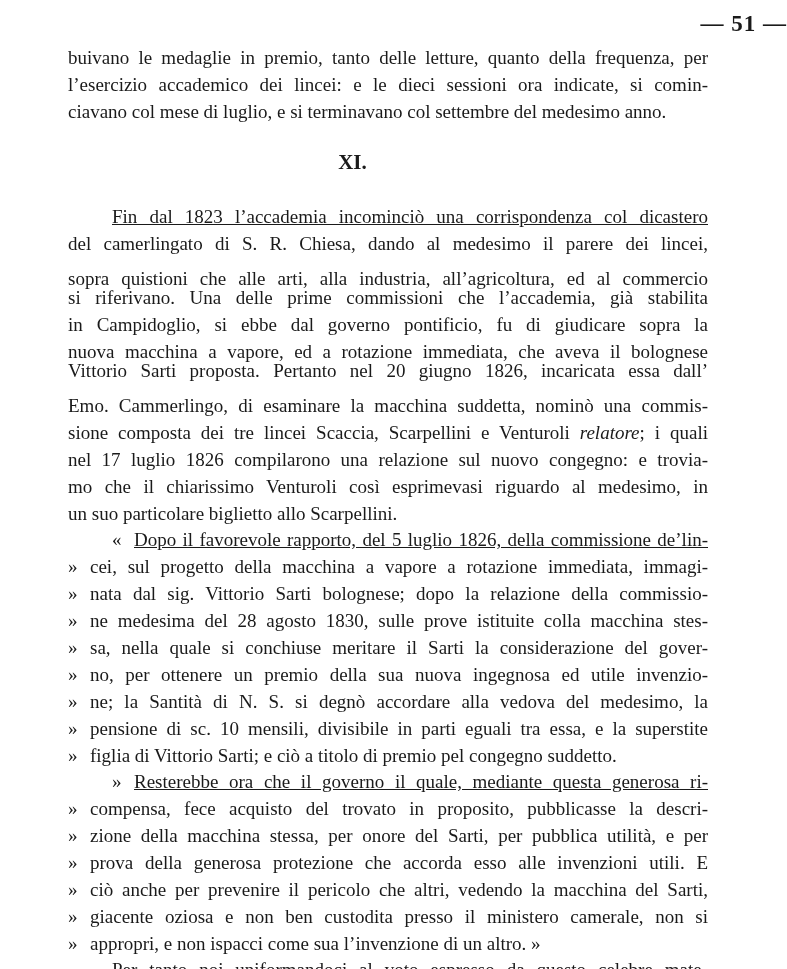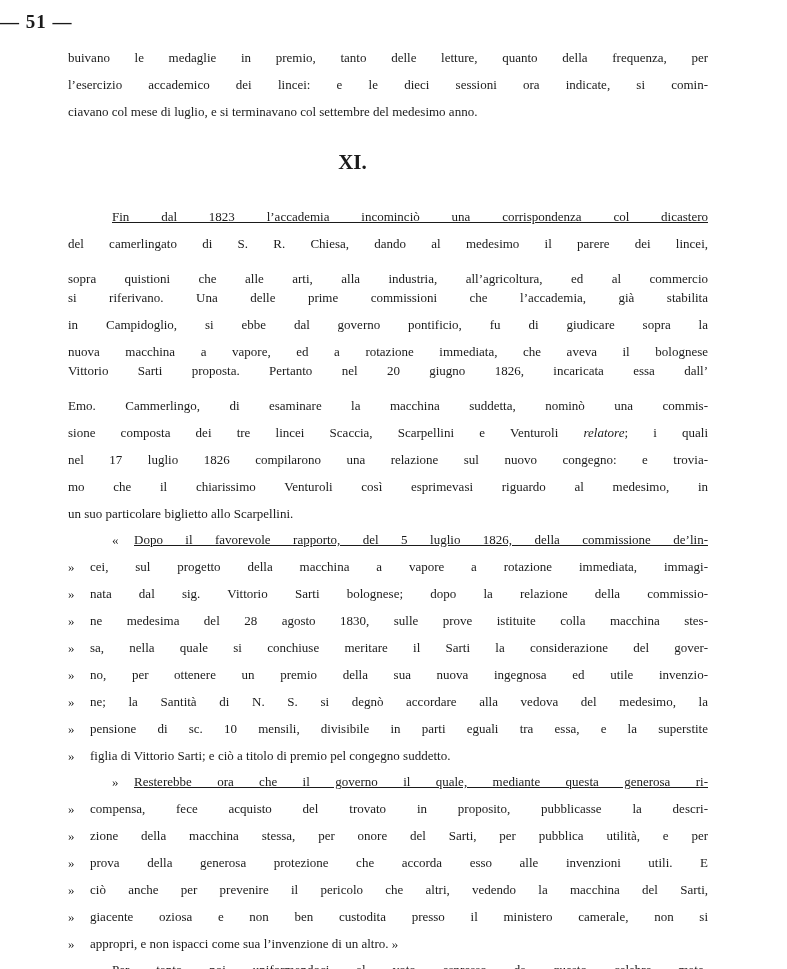--- a/index.html
+++ b/index.html
@@ -3,25 +3,25 @@
 <meta charset="utf-8">
 <style>
   html, body { margin: 0; padding: 0; background: #ffffff; }
   body {
     width: 787px; height: 969px; position: relative; overflow: hidden;
     font-family: "Liberation Serif", "DejaVu Serif", serif;
     color: #1a1a1a;
   }
   .page-number {
     position: absolute; left: 0; width: 787px; top: 11px;
-    text-align: left; font-size: 19px; letter-spacing: 1px; font-weight: bold;
+    text-align: right; font-size: 23px; letter-spacing: 1px; font-weight: bold;
   }
   .line {
     position: absolute; left: 68px; width: 640px;
-    font-size: 13px; line-height: 24px; white-space: nowrap;
+    font-size: 19px; line-height: 24px; white-space: nowrap;
     text-align: justify; text-align-last: justify;
     transform-origin: left top;
   }
   .line.last { text-align-last: left; }
   .line.indent { left: 112px; width: 596px; text-decoration: underline; }
   .line.quoted { left: 68px; width: 640px; }
   .line .mark { display: inline-block; width: 22px; text-align: left; }
   .heading {
     position: absolute; left: 0; width: 705px; top: 150px;
     text-align: center; font-size: 21px; font-weight: bold;

